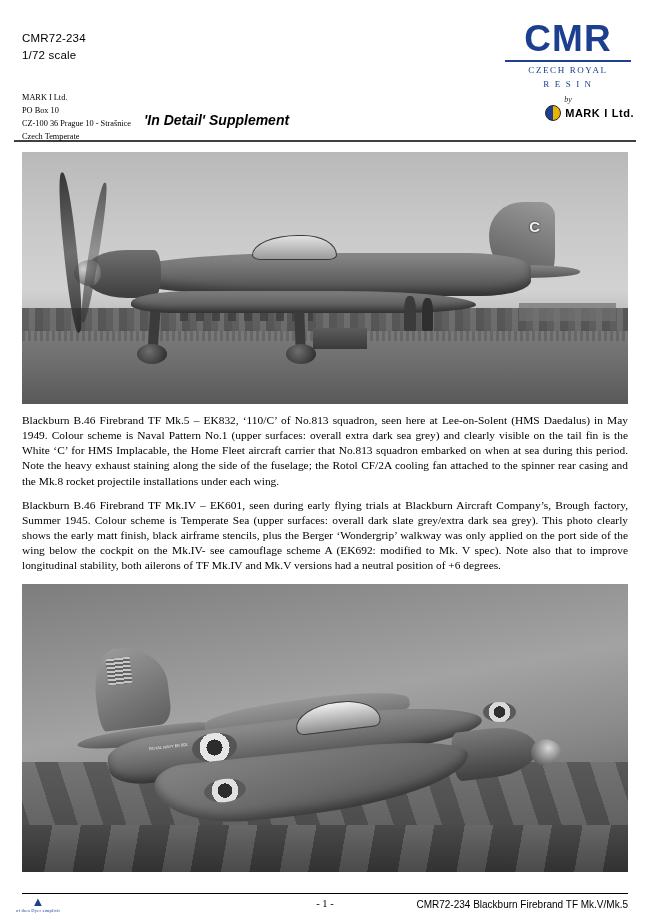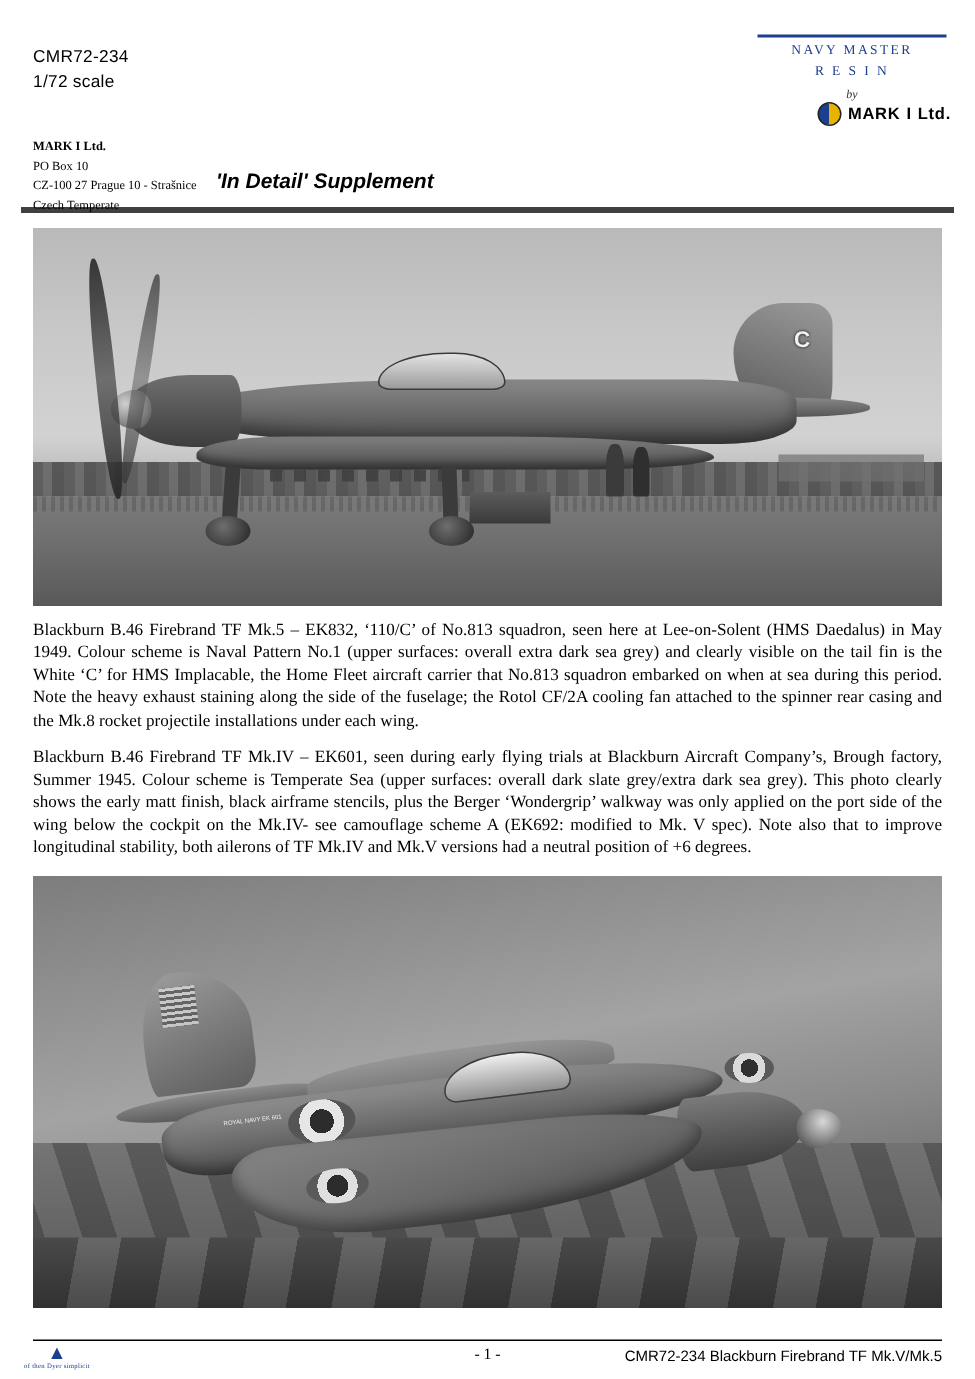--- a/index.html
+++ b/index.html
@@ -21,21 +21,21 @@
     height: 919px;
     background: #fff;
     padding: 0;
   }
 
   
   .header {
     position: relative;
     height: 130px;
     margin: 12px 14px 0 14px;
-    border-bottom: 4px solid #404040;
+    border-bottom: 2px solid #404040;
   }
   .hdr-left {
     position: absolute;
     left: 8px;
     top: 18px;
     width: 130px;
   }
   .hdr-code {
     font-family: "Liberation Sans", sans-serif;
     font-size: 11.5px;
@@ -44,21 +44,21 @@
   }
   .hdr-addr {
     position: absolute;
     left: 8px;
     top: 80px;
     font-family: "Liberation Serif", serif;
     font-size: 8.3px;
     line-height: 1.55;
     width: 160px;
   }
-  .hdr-addr .bold { font-weight: bold; }
+  .hdr-addr .bold { font-weight: normal; }
 
   .hdr-title {
     position: absolute;
     left: 130px;
     right: 140px;
     top: 22px;
     text-align: center;
     font-family: "Liberation Sans", sans-serif;
     font-weight: bold;
     font-style: italic;
@@ -560,29 +560,30 @@
   <div class="header">
 
     <div class="hdr-left">
       <div class="hdr-code">CMR72-234</div>
       <div class="hdr-code">1/72 scale</div>
     </div>
 
     <div class="hdr-addr">
       <div class="bold">MARK I Ltd.</div>
       <div>PO Box 10</div>
-      <div>CZ-100 27 Prague 10 - Strašnice</div>
+      <div>CZ-100 36 Prague 10 - Strašnice</div>
       <div>Czech Temperate</div>
     </div>
 
     <div class="hdr-sub">'In Detail' Supplement</div>
 
     <div class="logo">
+      <div class="logo-letters">CMR</div>
       <div class="logo-rule"></div>
-      <div class="logo-sub">NAVY MASTER</div>
+      <div class="logo-sub">CZECH ROYAL</div>
       <div class="logo-sub">R E S I N</div>
       <div class="logo-by">by</div>
       <div class="mark-row">
         <span class="mark-badge"></span>
         <span class="mark-text">MARK</span>
         <span class="mark-text">I</span>
         <span class="mark-text small">Ltd.</span>
       </div>
     </div>
   </div>

